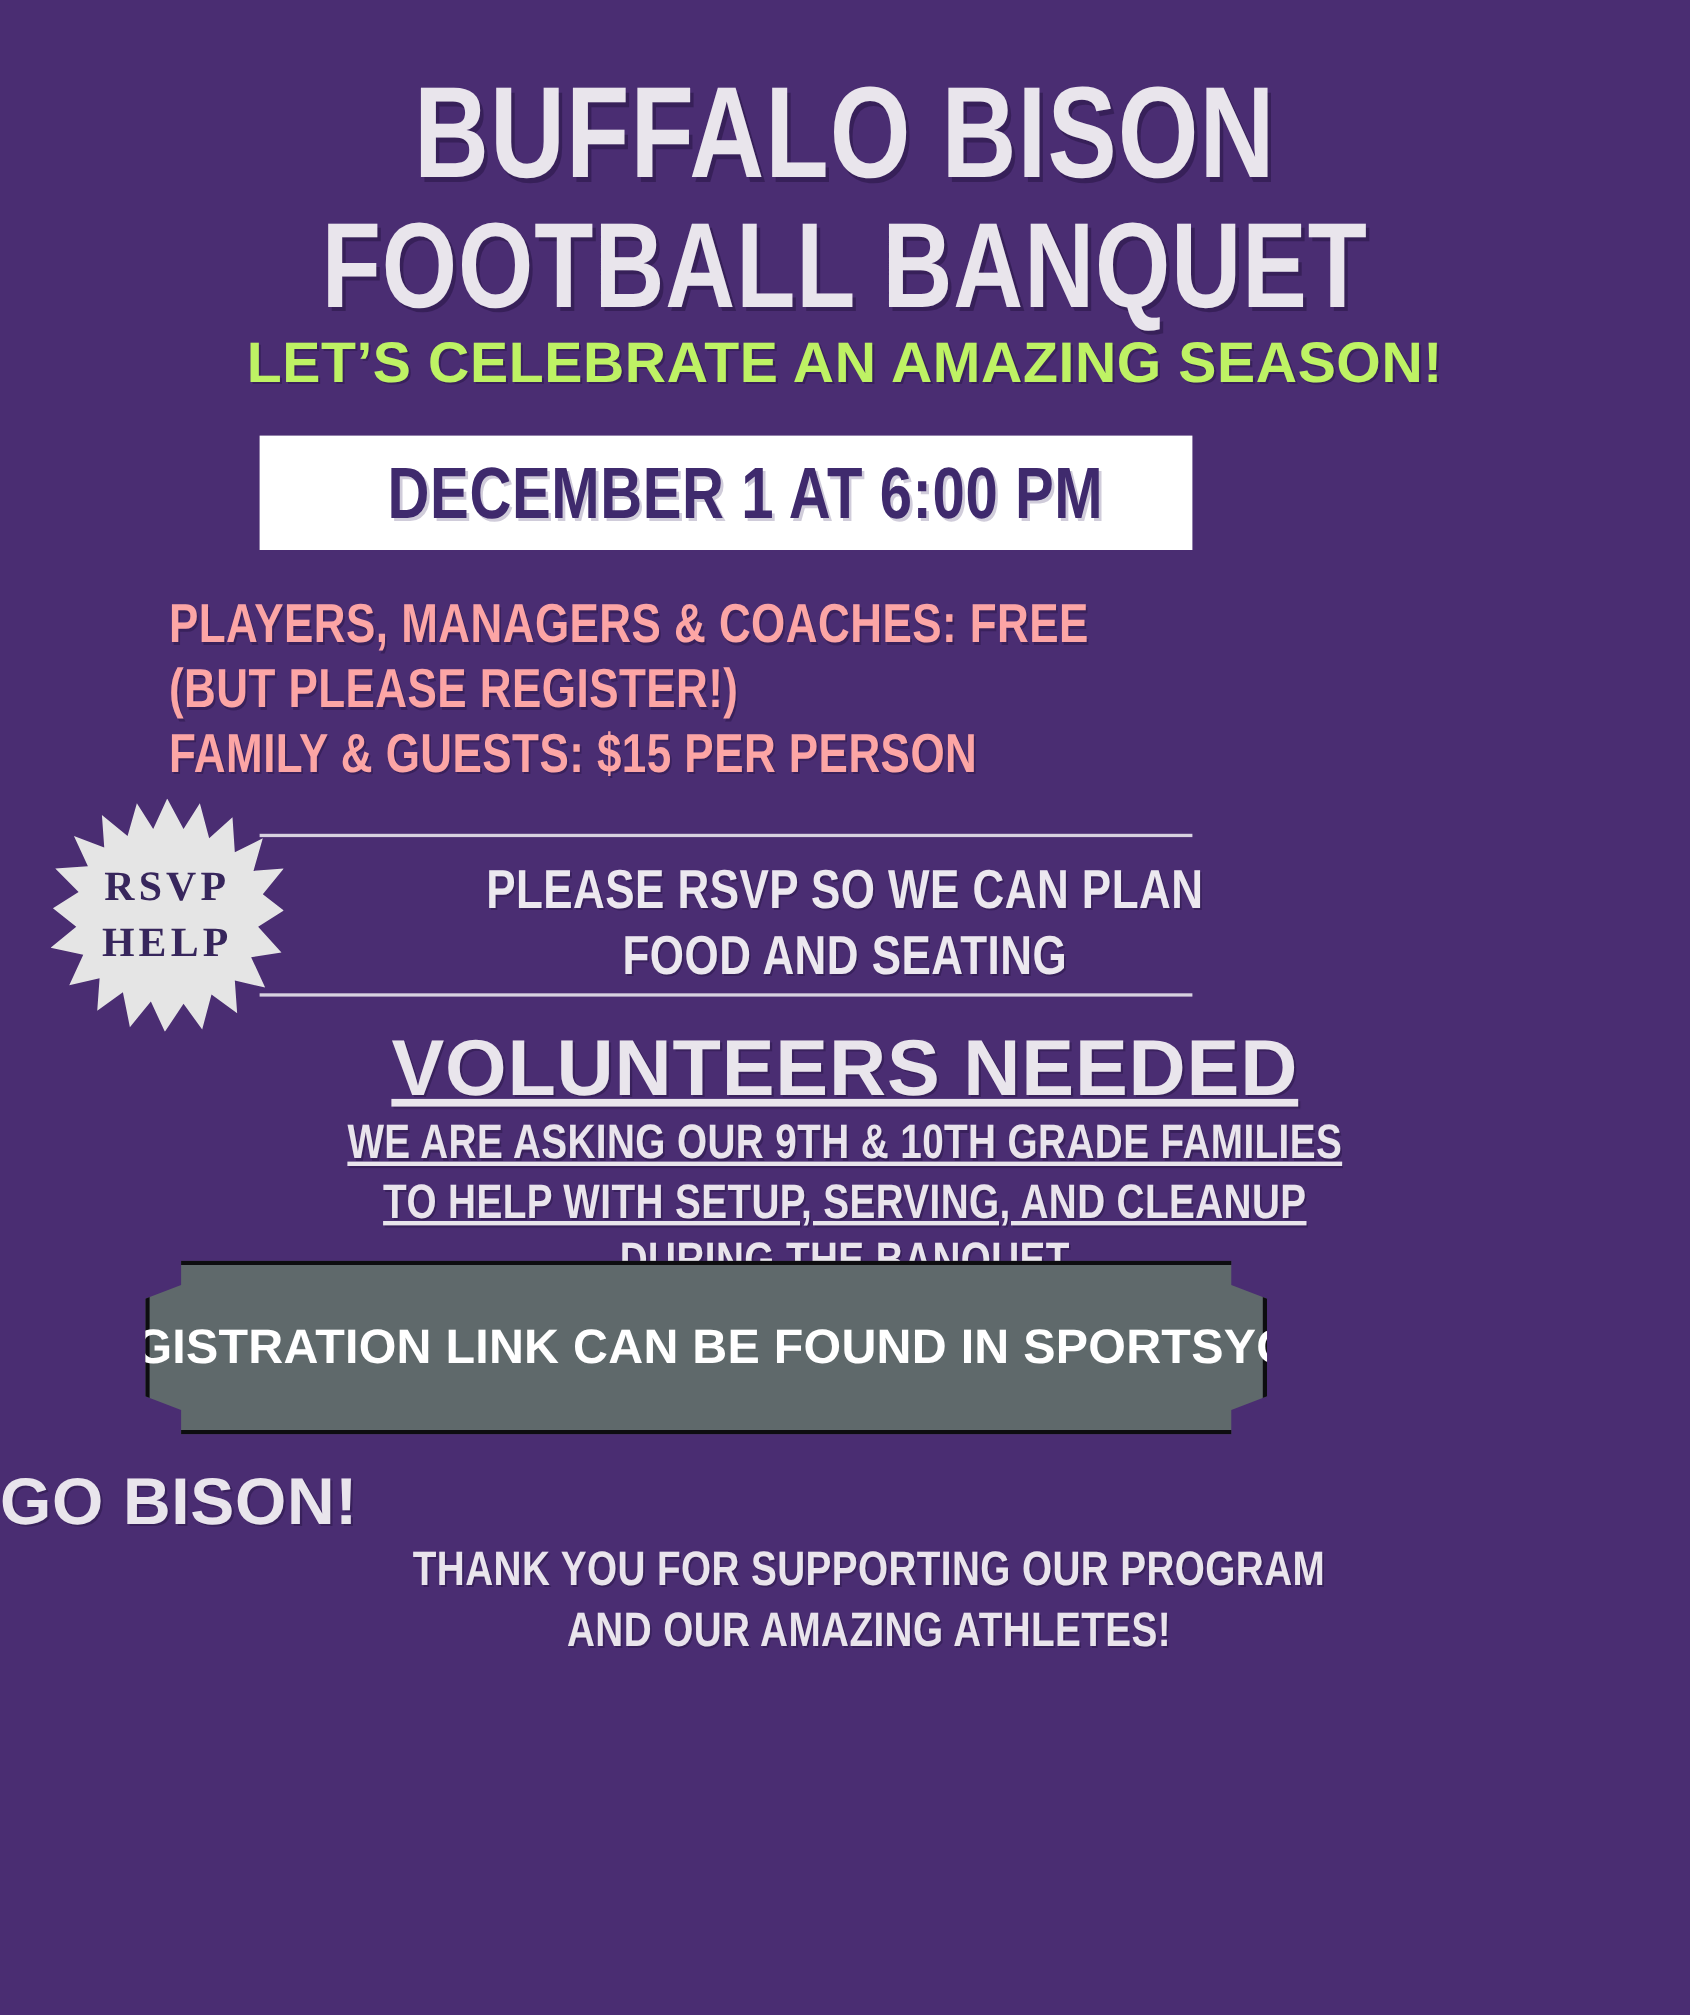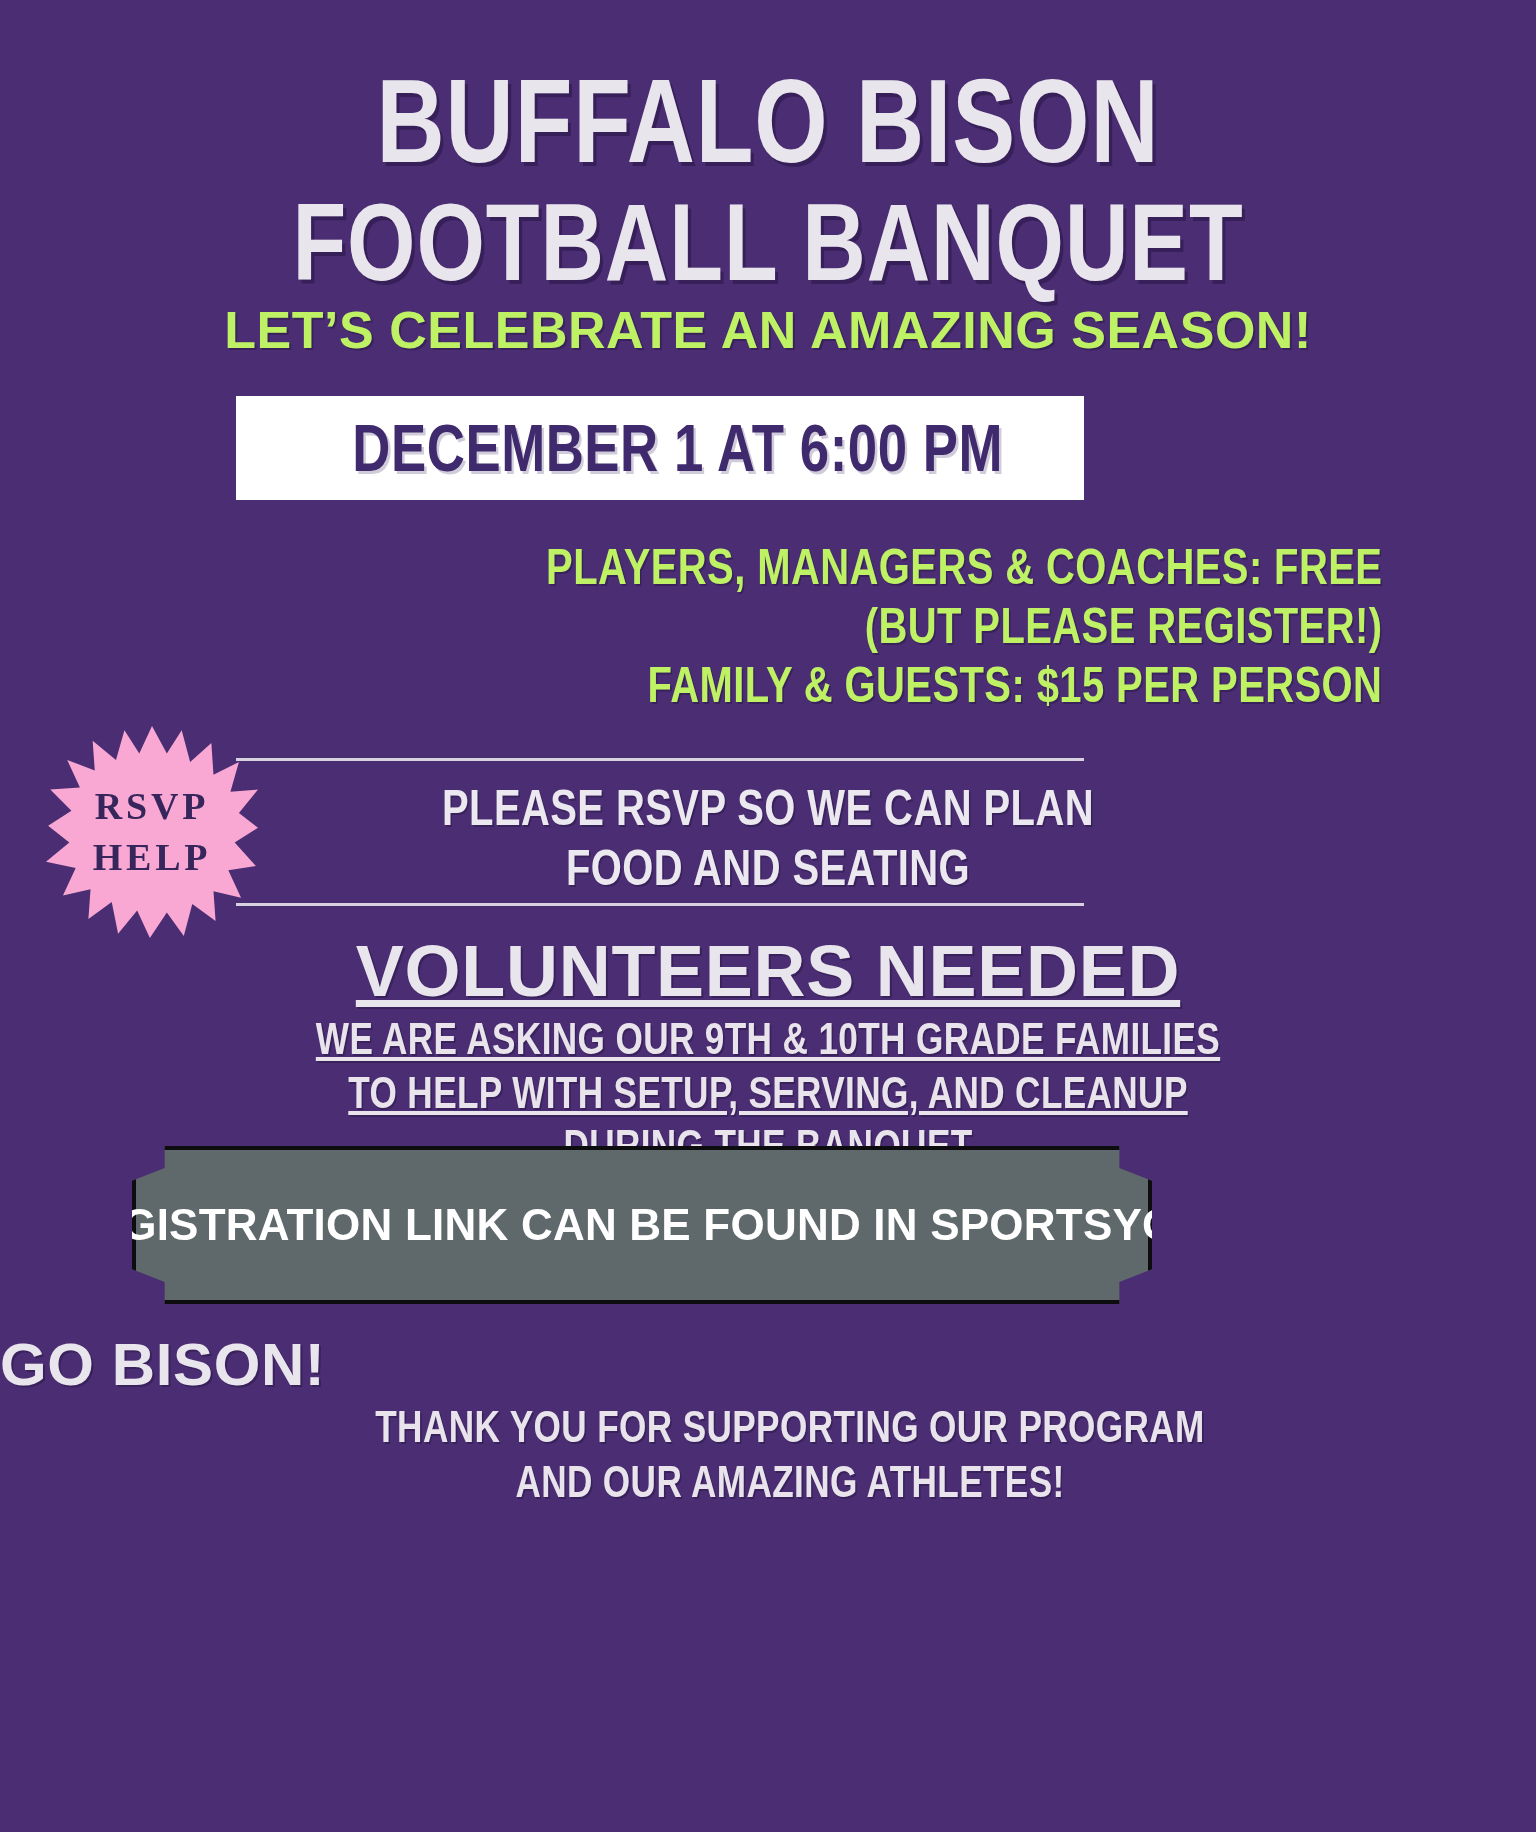--- a/index.html
+++ b/index.html
@@ -80,22 +80,22 @@
     font-size: 66px;
     color: #3f2a6d;
     text-shadow: 3px 3px 0 rgba(120,110,150,0.35);
   }
 
   
   .pricing {
     position: absolute;
     left: 0; right: 0;
     top: 538px;
-    text-align: right;
-    color: #bef264;
+    text-align: left;
+    color: #fca5a5;
   }
   .pricing .p-line {
     font-size: 50px;
     line-height: 1.18;
     display: block;
   }
 
   
   .divider {
     position: absolute;
@@ -121,21 +121,21 @@
     display: block;
   }
 
   
   .badge {
     position: absolute;
     left: 46px;
     top: 726px;
     width: 212px;
     height: 212px;
-    background: #f9a8d4;
+    background: #e5e5e5;
     clip-path: polygon(
       50% 0%, 57% 13%, 64% 2%, 68% 17%, 78% 8%, 79% 23%,
       91% 17%, 87% 31%, 100% 30%, 91% 41%, 100% 48%, 89% 55%,
       99% 66%, 86% 68%, 92% 81%, 79% 78%, 80% 92%, 69% 84%,
       65% 99%, 57% 88%, 49% 100%, 43% 87%, 34% 98%, 31% 83%,
       20% 91% , 21% 77%, 8% 80%, 14% 67%, 0% 64%, 11% 55%,
       1% 47%, 12% 40%, 2% 30%, 16% 29%, 10% 16%, 23% 21%,
       22% 7%, 33% 16%, 37% 2%, 44% 13%
     );
     display: flex;

